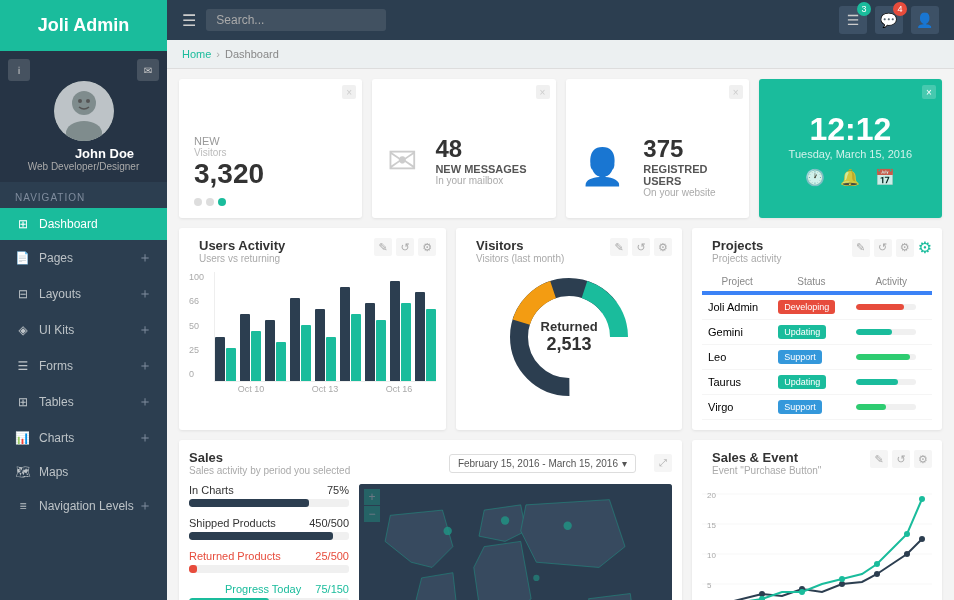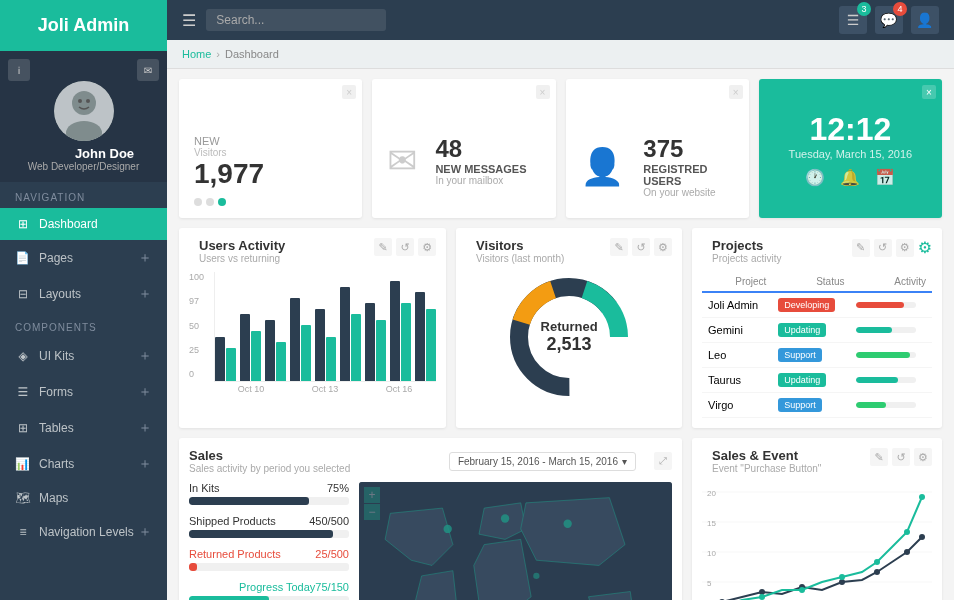--- a/index.html
+++ b/index.html
@@ -73,21 +73,21 @@
     .bar.dark { background: #2c3e50; }
     .bar.teal { background: #1abc9c; }
     .chart-labels { display: flex; justify-content: space-around; font-size: 9px; color: #aaa; margin-top: 2px; }
 
     
     .donut-wrap { display: flex; align-items: center; justify-content: center; height: 130px; }
 
     
     .projects-widget { flex: 0 0 250px; }
     .projects-table { width: 100%; border-collapse: collapse; font-size: 11px; }
-    .projects-table th { text-align: right; padding: 4px 6px; color: #888; font-weight: normal; border-bottom: 2px solid #3b82f6; font-size: 10px; }
+    .projects-table th { text-align: center; padding: 4px 6px; color: #888; font-weight: normal; border-bottom: 4px solid #3b82f6; font-size: 10px; }
     .projects-table td { padding: 5px 6px; border-bottom: 1px solid #f5f5f5; }
     .status-badge { border-radius: 3px; padding: 2px 6px; font-size: 9px; color: white; display: inline-block; }
     .status-badge.developing { background: #e74c3c; }
     .status-badge.updating { background: #1abc9c; }
     .status-badge.support { background: #3498db; }
     .activity-bar-wrap { height: 6px; background: #f0f0f0; border-radius: 3px; width: 60px; overflow: hidden; }
     .activity-bar { height: 100%; border-radius: 3px; }
 
     
     .row3 { display: flex; gap: 10px; }
@@ -154,21 +154,20 @@
     <span class="nav-plus">＋</span>
   </div>
   <div class="nav-item">
     <div class="nav-item-left">
       <span class="nav-icon">⊟</span>
       <span>Layouts</span>
     </div>
     <span class="nav-plus">＋</span>
   </div>
 
-  <div class="components-label">Components</div>
 
   <div class="nav-item">
     <div class="nav-item-left">
       <span class="nav-icon">◈</span>
       <span>UI Kits</span>
     </div>
     <span class="nav-plus">＋</span>
   </div>
   <div class="nav-item">
     <div class="nav-item-left">
@@ -235,21 +234,21 @@
   <div class="content">
 
     <div class="stats-row">
 
       <div class="stat-card">
         <span class="close-btn">×</span>
         <div class="stat-card-content">
           <div class="stat-text">
             <div style="font-size:11px;color:#999;text-transform:uppercase;">NEW</div>
             <div style="font-size:10px;color:#bbb;">Visitors</div>
-            <div style="font-size:28px;font-weight:bold;color:#333;">1,977</div>
+            <div style="font-size:28px;font-weight:bold;color:#333;">3,320</div>
           </div>
         </div>
         <div class="stat-dots">
           <div class="stat-dot"></div>
           <div class="stat-dot"></div>
           <div class="stat-dot active"></div>
         </div>
       </div>
 
       <div class="stat-card">
@@ -298,21 +297,21 @@
           </div>
           <div class="widget-actions">
             <div class="widget-action-btn">✎</div>
             <div class="widget-action-btn">↺</div>
             <div class="widget-action-btn">⚙</div>
           </div>
         </div>
         <div style="position:relative;padding-left:25px;">
           <div style="position:absolute;left:0;top:0;bottom:15px;display:flex;flex-direction:column;justify-content:space-between;font-size:9px;color:#aaa;">
             <span>100</span>
-            <span>97</span>
+            <span>66</span>
             <span>50</span>
             <span>25</span>
             <span>0</span>
           </div>
           <div id="bar-chart" class="bar-chart" style="height:110px;gap:4px;align-items:flex-end;padding-bottom:0;">
           <div class="bar-group">
                 <div class="bar dark" style="height: 44.4444px;"></div>
                 <div class="bar teal" style="height: 33.3333px;"></div>
               </div>
               <div class="bar-group">
@@ -470,21 +469,21 @@
               <span>▾</span>
             </button>
             <div class="expand-btn">⤢</div>
           </div>
         </div>
         <div class="sales-body">
           <div class="sales-stats">
             <div id="sales-stats-items">
                 <div class="sales-stat-item">
                   <div style="display: flex; justify-content: space-between; font-size: 11px; color: rgb(51, 51, 51);">
-                    <span>In Kits</span>
+                    <span>In Charts</span>
                     <span>75%</span>
                   </div>
                   <div class="progress-bar-wrap">
                     <div class="progress-bar" style="width: 75%; background: rgb(44, 62, 80);"></div>
                   </div>
                 </div>
                 <div class="sales-stat-item">
                   <div style="display: flex; justify-content: space-between; font-size: 11px; color: rgb(51, 51, 51);">
                     <span>Shipped Products</span>
                     <span>450/500</span>
@@ -496,21 +495,21 @@
                 <div class="sales-stat-item">
                   <div style="display: flex; justify-content: space-between; font-size: 11px; color: rgb(231, 76, 60);">
                     <span>Returned Products</span>
                     <span>25/500</span>
                   </div>
                   <div class="progress-bar-wrap">
                     <div class="progress-bar" style="width: 5%; background: rgb(231, 76, 60);"></div>
                   </div>
                 </div>
                 <div class="sales-stat-item">
-                  <div style="display: flex; justify-content: flex-end; font-size: 11px; color: rgb(26, 188, 156); padding-left: 36px;">
+                  <div style="display: flex; justify-content: space-between; font-size: 11px; color: rgb(26, 188, 156); padding-left: 36px;">
                     <span>Progress Today</span>
                     <span>75/150</span>
                   </div>
                   <div class="progress-bar-wrap">
                     <div class="progress-bar" style="width: 50%; background: rgb(26, 188, 156);"></div>
                   </div>
                 </div>
               </div>
             <div class="data-update-note">
               <span>⚠</span>

